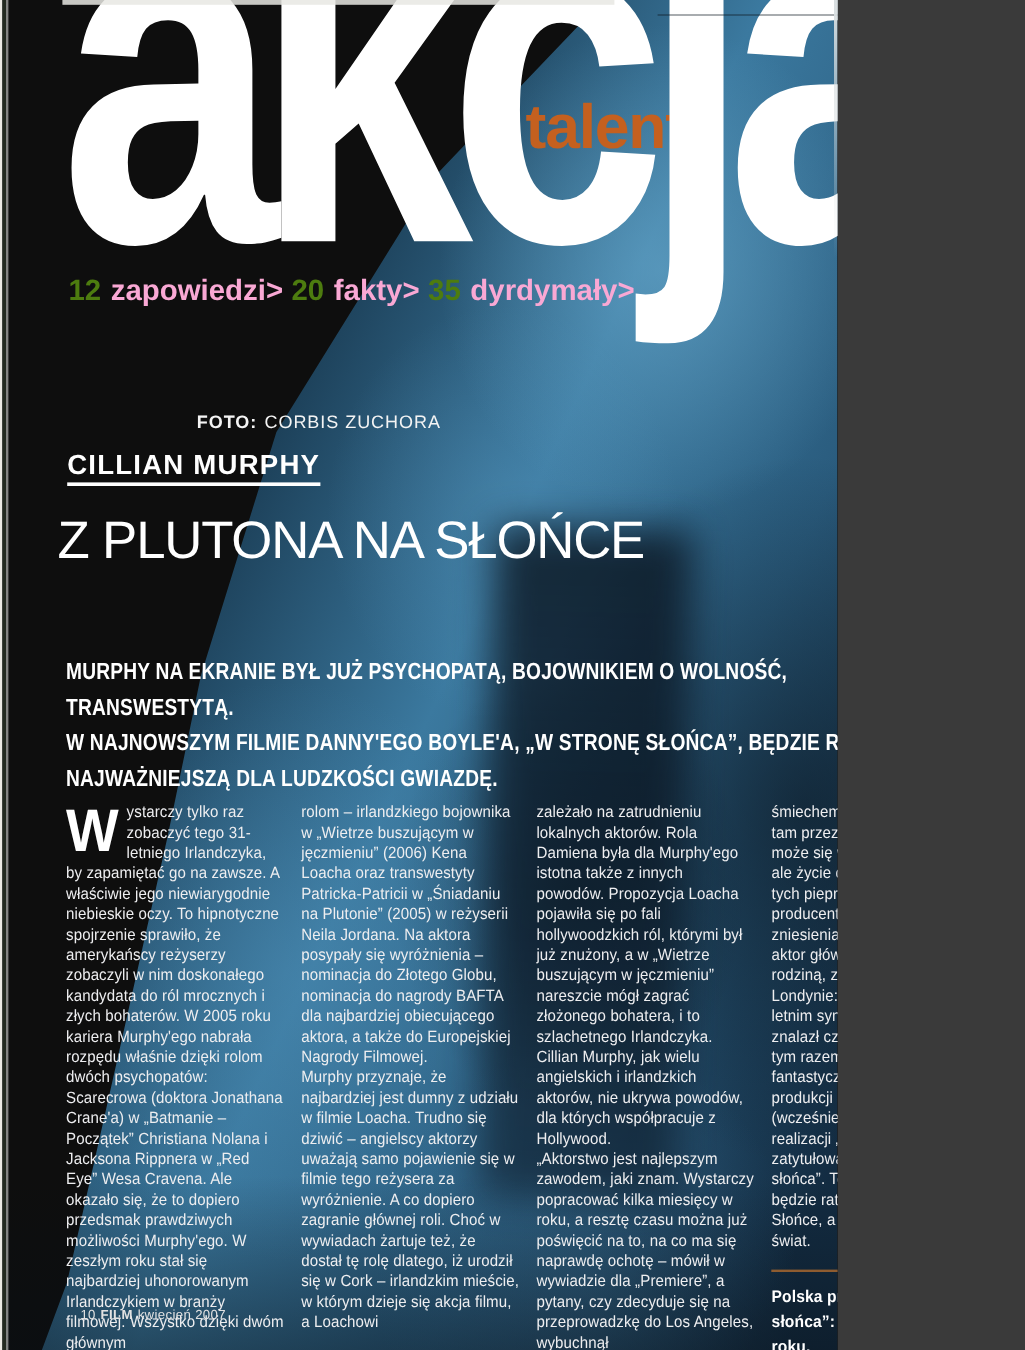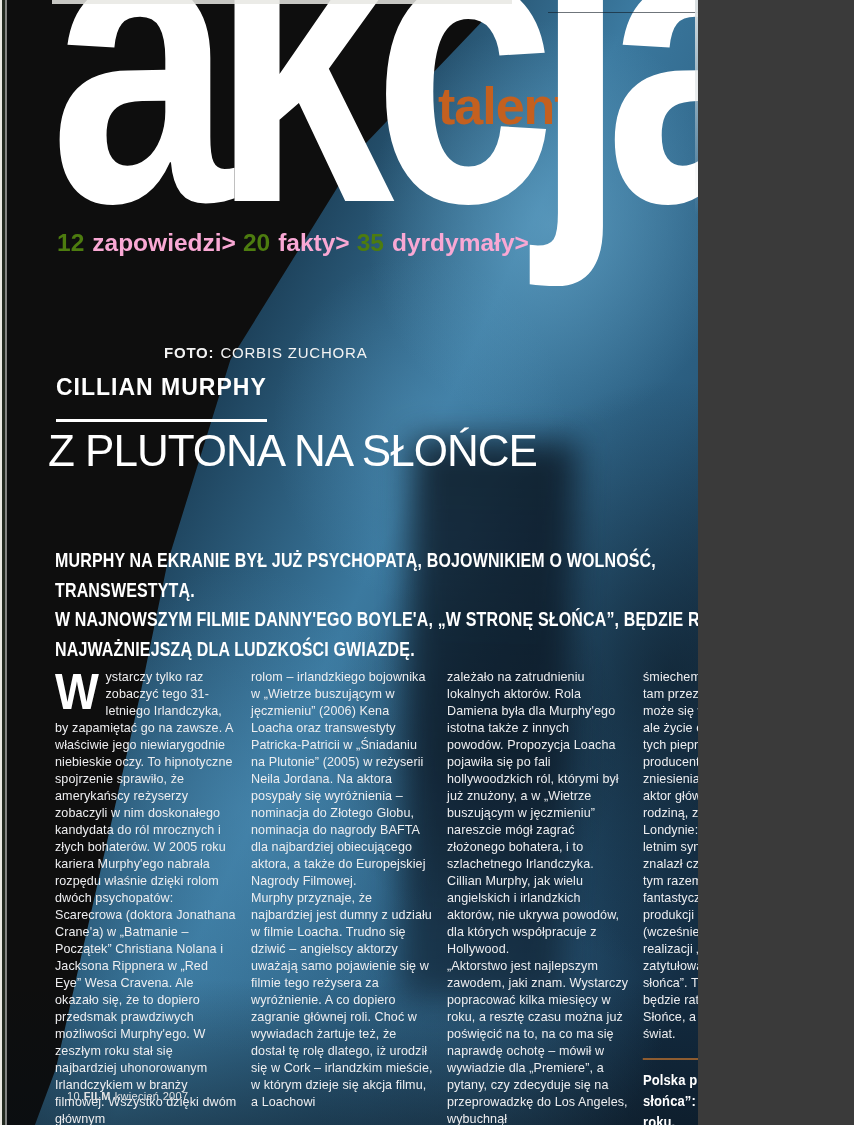--- a/index.html
+++ b/index.html
@@ -51,21 +51,21 @@
   }
   .nav{position:absolute;z-index:3;left:57px;top:229px;font-size:24.5px;font-weight:bold;white-space:nowrap;}
   .nav .num{color:#4d7c0f;margin-right:8px;}
   .nav .word{color:#f9a8d4;margin-right:7px;}
   
   .byline{position:absolute;z-index:3;left:164px;top:344px;font-size:15px;letter-spacing:.8px;color:#f4f4f4;}
   .byline .lbl{font-weight:bold;margin-right:6px;}
   .subject{
     position:absolute;z-index:3;left:56px;top:374px;
     font-size:23px;font-weight:bold;letter-spacing:1px;
-    border-bottom:3px solid #fff;padding-bottom:18px;
+    border-bottom:3px solid #fff;padding-bottom:1px;
   }
   .title{
     position:absolute;z-index:3;left:48px;top:426px;margin:0;
     font-size:44px;font-weight:400;letter-spacing:-1px;white-space:nowrap;color:#fff;
   }
   .lead{
     position:absolute;z-index:3;left:55px;top:546px;width:900px;
     font-size:19.5px;font-weight:bold;line-height:29.5px;letter-spacing:.2px;
     transform:scaleX(0.82);transform-origin:left top;color:#fff;
   }

